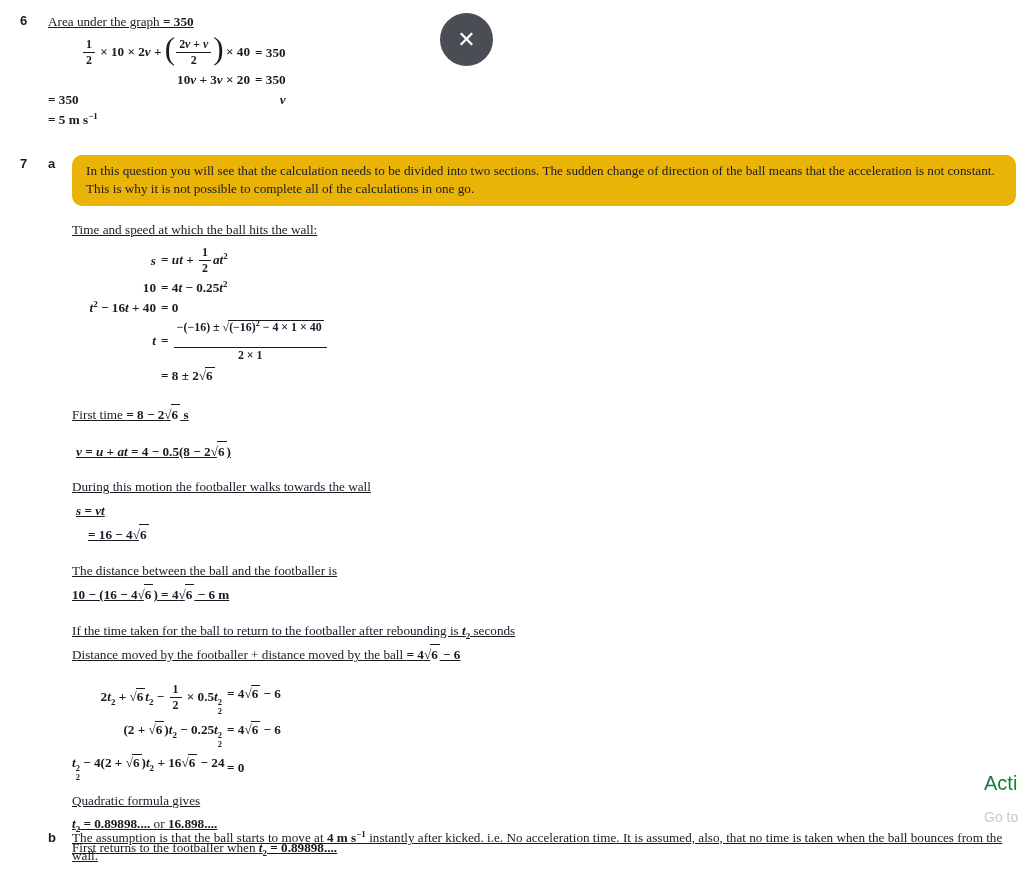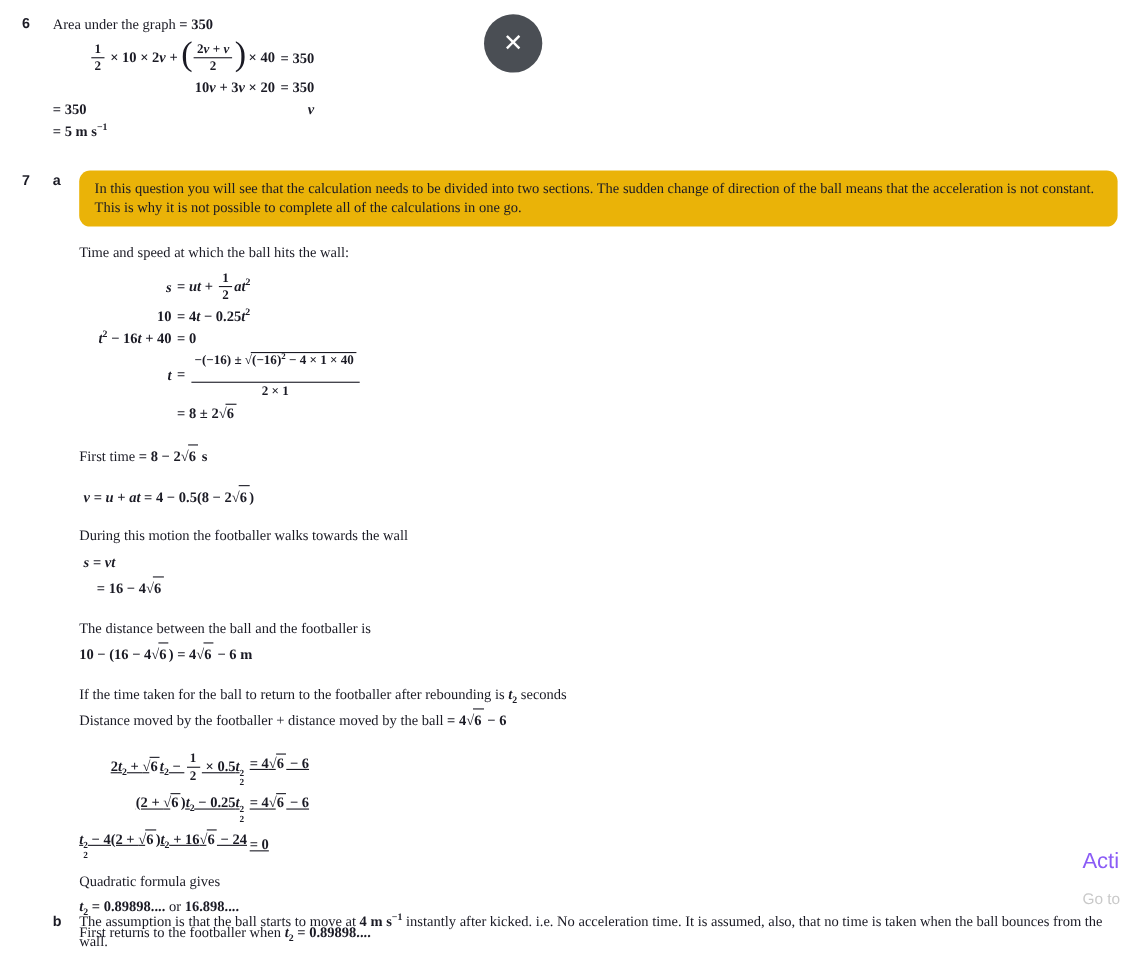--- a/index.html
+++ b/index.html
@@ -12,21 +12,21 @@
   .qrow { position:absolute; left:0; right:0; display:flex; padding-left:20px; }
   .qnum, .qlet {
     font-family:"Liberation Sans", sans-serif; font-weight:700; font-size:13px;
     color:#1a1a24; flex:0 0 auto; padding-top:1px;
   }
   .qnum { width:28px; }
   .qlet { width:24px; }
   .qbody { flex:1 1 auto; min-width:0; margin-right:7px; }
 
   
-  .ln { line-height:19px; margin:0 0 4.5px 0; white-space:nowrap; }
+  .ln { line-height:19px; margin:0 0 4.5px 0; white-space:nowrap;text-decoration:underline; }
   .wrap .ln { white-space:normal; line-height:17.5px; }
   .ind0 { margin-left:0; }
   .ind1 { margin-left:4px; }
   .ind2 { margin-left:16px; }
 
   
   .wt { font-weight:400; }
   .mt { font-weight:700; }
   .vt { font-weight:700; font-style:italic; }
   sup.sp, sub.sb { font-weight:700; font-size:0.68em; line-height:0; }
@@ -43,21 +43,21 @@
   .ss {
     display:inline-flex; flex-direction:column; font-size:0.64em; line-height:1.1;
     vertical-align:-0.5em; font-weight:700; text-align:left;
   }
   .bp { font-size:2.35em; font-weight:400; line-height:0; vertical-align:-0.1em; letter-spacing:-1px; }
 
   
   .eqb { display:grid; column-gap:5px; align-items:center; margin:2px 0 6px; }
   .eqb.qa { grid-template-columns:202px max-content; margin-top:4px; }
   .eqb.ba { grid-template-columns:84px  max-content; }
-  .eqb.ca { grid-template-columns:150px max-content;text-decoration:underline; }
+  .eqb.ca { grid-template-columns:150px max-content; }
   .eqb .lhs { text-align:right; white-space:nowrap; padding:2px 0; }
   .eqb .rhs { text-align:left;  white-space:nowrap; padding:2px 0; }
 
   
   #q6 { top:12px; }
 
   
   #close-btn {
     position:absolute; left:440px; top:13px; width:53px; height:53px;
     border-radius:50%; background:#4a4e54; border:none; cursor:pointer;
@@ -77,21 +77,21 @@
 
   
   #q7b { top:829px; }
   #q7b .qnum { width:28px; }
 
   
   #wm {
     position:absolute; left:984px; top:771px;
     font-family:"Liberation Sans", sans-serif; white-space:nowrap;
   }
-  #wm .wm1 { font-size:20px; color:#8b5cf6; line-height:24px; }
+  #wm .wm1 { font-size:20px; color:#15803d; line-height:24px; }
   #wm .wm2 { font-size:14px; color:#c9c9c9; line-height:19px; margin-top:13px; }
 </style>
 </head>
 <body>
 
 <div class="qrow" id="q6">
   <span class="qnum">6</span>
   <div class="qbody">
       <div class="ln tx ind0"><span class="wt">Area under the graph </span><span class="mt">= 350</span></div>
       <div class="eqb qa">

